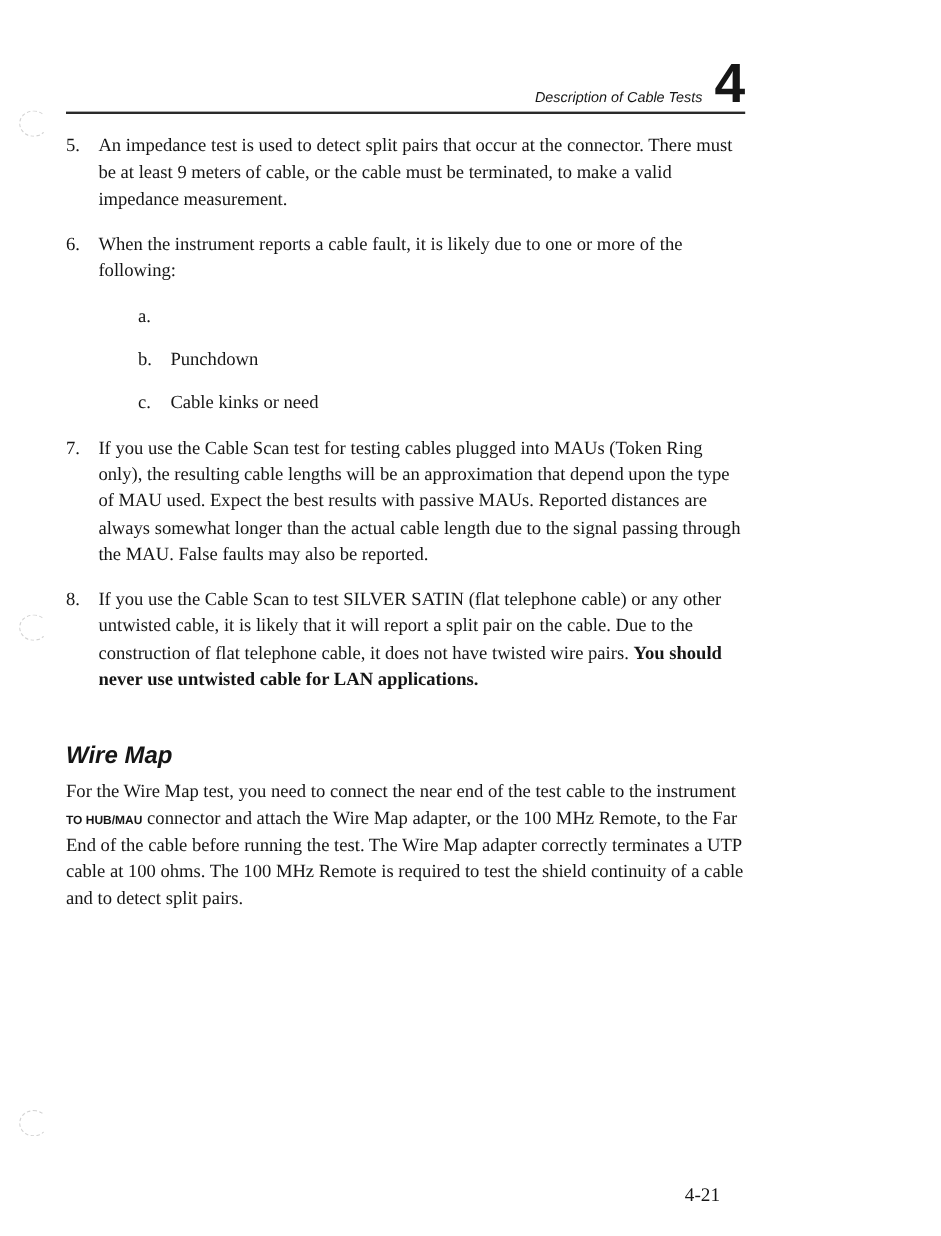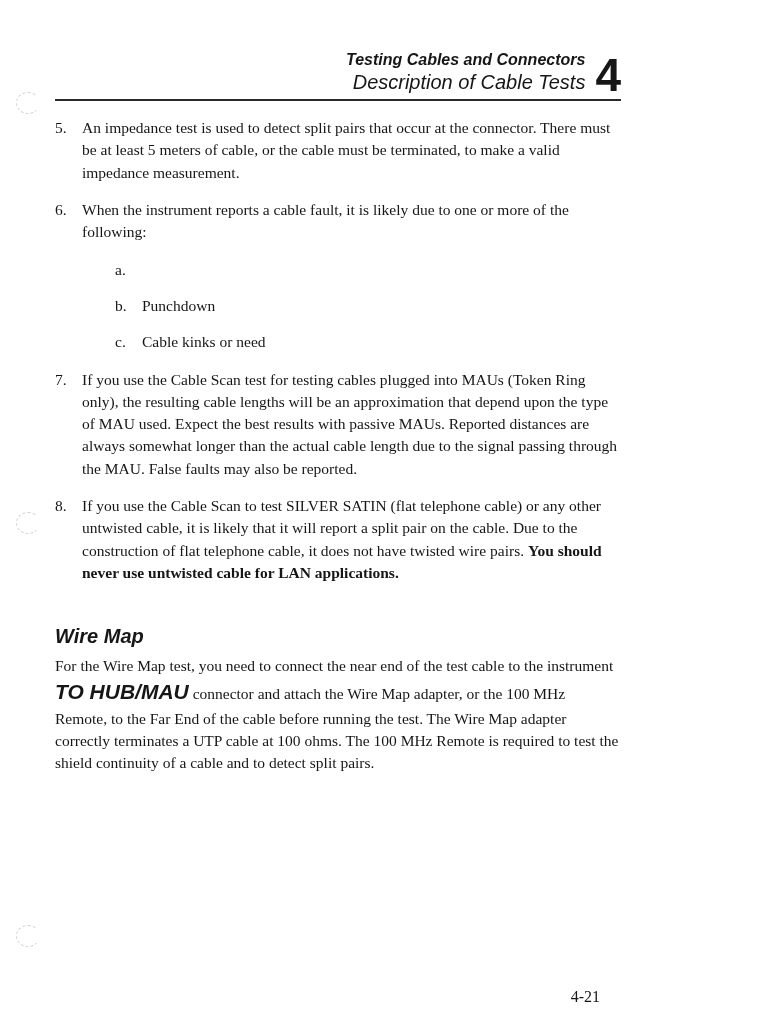--- a/index.html
+++ b/index.html
@@ -35,21 +35,21 @@
     display: flex;
     justify-content: flex-end;
     align-items: flex-end;
   }
   .header-titles {
     text-align: right;
     font-family: "Liberation Sans", sans-serif;
     line-height: 1.25;
   }
   .header-line1 { font-weight: bold; font-style: italic; font-size: 16px; }
-  .header-line2 { font-style: italic; font-size: 20px; }
+  .header-line2 { font-style: italic; font-size: 12px; }
   .chapter-num {
     font-family: "Liberation Sans", sans-serif;
     font-weight: bold;
     font-size: 46px;
     line-height: 0.85;
     margin-left: 10px;
   }
   .header-rule {
     border: none;
     border-top: 2px solid #2a2a2a;
@@ -63,22 +63,21 @@
   .itext { flex: 1; }
   .sublist { margin-left: 33px; margin-top: 15px; }
   .sli { display: flex; margin-bottom: 14px; }
   .sli:last-child { margin-bottom: 0; }
   .sli .num { flex: 0 0 27px; }
 
   .bold-serif { font-weight: bold; }
   .bold-sans {
     font-family: "Liberation Sans", sans-serif;
     font-weight: bold;
-    font-size: 21px;
-    font-style: italic;
+    font-size: 10px;
   }
 
   .section-heading {
     font-family: "Liberation Sans", sans-serif;
     font-weight: bold;
     font-style: italic;
     font-size: 20px;
     margin-top: 38px;
     margin-bottom: 4px;
   }
@@ -100,32 +99,31 @@
 <div class="page">
 
   <div class="hole-mark hole-1"></div>
   <div class="hole-mark hole-2"></div>
   <div class="hole-mark hole-3"></div>
 
   <div class="content">
 
     <div class="doc-header">
       <div class="header-titles">
-        <div class="header-line1">Testing Cables and Connectors</div>
         <div class="header-line2">Description of Cable Tests</div>
       </div>
       <div class="chapter-num">4</div>
     </div>
     <hr class="header-rule">
 
     <div class="body-text">
 
       <div class="li">
         <span class="num">5.</span>
-        <div class="itext">An impedance test is used to detect split pairs that occur at the connector. There must be at least 5 meters of cable, or the cable must be terminated, to make a valid impedance measurement.</div>
+        <div class="itext">An impedance test is used to detect split pairs that occur at the connector. There must be at least 9 meters of cable, or the cable must be terminated, to make a valid impedance measurement.</div>
       </div>
 
       <div class="li">
         <span class="num">6.</span>
         <div class="itext">
           <div>When the instrument reports a cable fault, it is likely due to one or more of the following:</div>
           <div class="sublist">
             <div class="sli">
               <span class="num">a.</span>
             </div>

